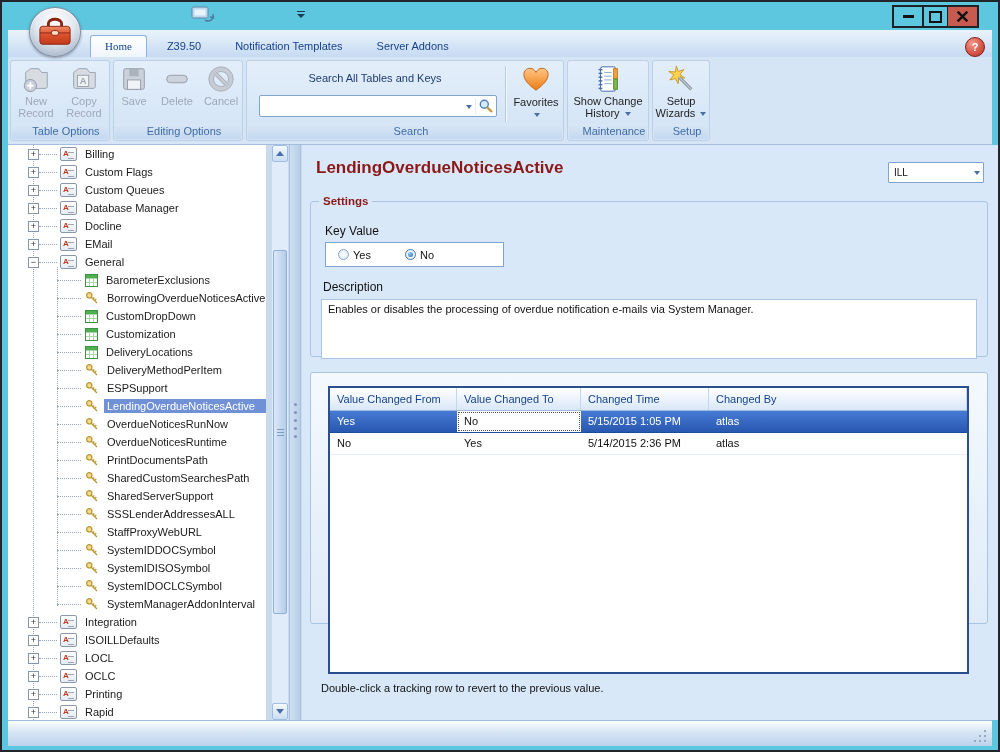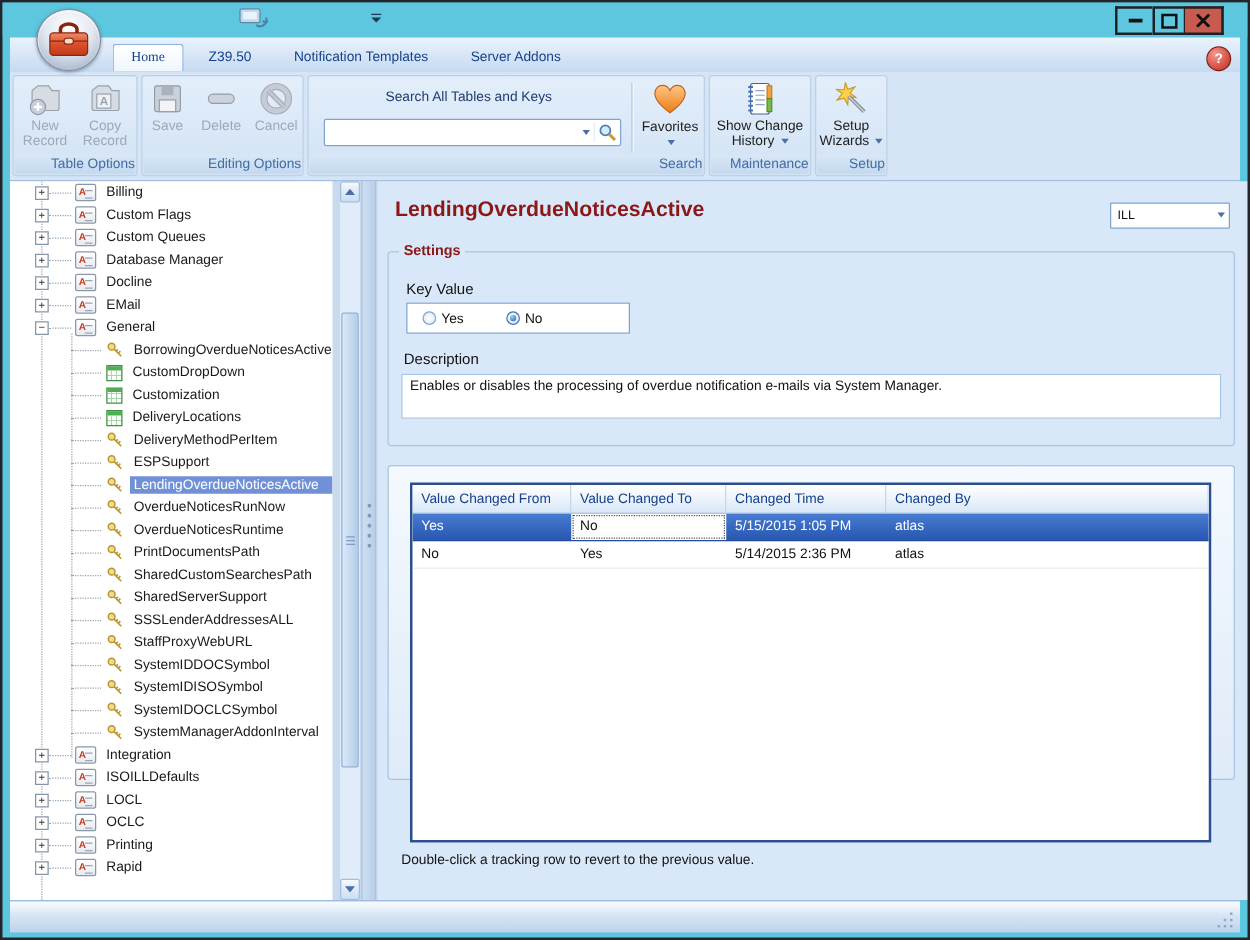--- a/index.html
+++ b/index.html
@@ -31,21 +31,21 @@
   .tabrow{position:absolute;left:6px;right:6px;top:28px;height:27px;background:linear-gradient(#EAF3FC,#C6DAF2);display:flex;align-items:flex-end;padding-left:82px;box-sizing:border-box;}
   .tab{height:21px;line-height:21px;padding:0 14px;font-size:11px;color:#15428B;margin-right:6px;border-radius:3px 3px 0 0;}
   .tab.active{background:linear-gradient(#FFFFFF,#EFF6FC);border:1px solid #8DB2E0;border-bottom:none;font-family:Liberation Serif, serif;}
   .helpbtn{position:absolute;right:13px;top:35px;width:18px;height:18px;border-radius:50%;z-index:5;
        background:radial-gradient(circle at 35% 30%,#F29C8F,#D9584A 55%,#B23527);border:1px solid #7E1F14;
        color:#fff;font-size:11px;font-weight:bold;text-align:center;line-height:18px;}
 
   
   .ribbon{position:absolute;left:6px;right:6px;top:55px;height:88px;background:#D6E5F6;border-bottom:1px solid #A3BEDE;box-sizing:border-box;padding:3px 0 0 2px;display:flex;align-items:flex-start;}
   .rgroup{position:relative;height:81px;border:1px solid #BCD0E8;border-radius:3px;background:linear-gradient(#E3EEFA,#D2E3F5);margin-right:3px;flex:0 0 auto;box-sizing:border-box;}
-  .rg-label{position:absolute;left:1px;right:1px;bottom:1px;height:15px;font-size:11px;line-height:15px;text-align:right;color:#3F6DA5;background:linear-gradient(#D9E7F6,#C4D8EF);border-radius:0 0 2px 2px;padding-left:12px;}
+  .rg-label{position:absolute;left:1px;right:1px;bottom:1px;height:15px;font-size:11px;line-height:15px;text-align:center;color:#3F6DA5;background:linear-gradient(#D9E7F6,#C4D8EF);border-radius:0 0 2px 2px;padding-left:12px;}
   .g-table{width:100px}.g-edit{width:130px}.g-maint{width:82px}.g-search{width:318px}.g-setup{width:58px}
   .btnrow{display:flex;justify-content:center;gap:2px;padding-top:2px;}
   .bigbtn{width:46px;text-align:center;font-size:11px;line-height:12px;color:#1E1E1E;padding-top:1px;}
   .bigbtn.disabled{color:#9FA8B8;}
   .bigbtn .bicon{display:block;margin:0 auto 1px;height:30px;}
   .g-maint .bigbtn{width:78px;}
   .g-setup .bigbtn{width:54px;}
   .dda{display:inline-block;width:0;height:0;border-left:3px solid transparent;border-right:3px solid transparent;border-top:4px solid #4A6FA5;vertical-align:middle;margin-left:2px;}
   .search-caption{position:absolute;top:11px;left:4px;width:248px;text-align:center;font-size:11px;color:#1E3C6E;}
   .search-combo{position:absolute;top:34px;left:12px;width:238px;height:22px;background:#fff;border:1px solid #7FA5CF;border-radius:2px;box-sizing:border-box;display:flex;align-items:center;}
@@ -101,21 +101,21 @@
   fieldset.settings{position:absolute;left:8px;right:10px;top:50px;height:160px;margin:0;padding:0;border:1px solid #AAC5E4;border-radius:3px;}
   fieldset.settings legend{margin-left:8px;padding:0 4px;font-size:11.5px;font-weight:bold;color:var(--maroon);}
   .kvlabel{position:absolute;left:14px;top:17px;font-size:12px;color:#111;}
   .radiobox{position:absolute;left:14px;top:35px;width:179px;height:25px;background:#fff;border:1px solid #7FA5CF;box-sizing:border-box;display:flex;align-items:center;}
   .radio{display:flex;align-items:center;gap:4px;font-size:11px;color:#111;margin-left:12px;}
   .radio + .radio{margin-left:34px;}
   .rdot{width:11px;height:11px;border-radius:50%;border:1px solid #7FA5CF;background:radial-gradient(#fff,#DCE6F0);box-sizing:border-box;position:relative;}
   .radio.sel .rdot{border-color:#3C7AB8;}
   .radio.sel .rdot::after{content:"";position:absolute;left:2px;top:2px;right:2px;bottom:2px;border-radius:50%;background:radial-gradient(circle at 35% 30%,#9AD2F5,#1E62B0);}
   .desclabel{position:absolute;left:12px;top:73px;font-size:12px;color:#111;}
-  .descbox{position:absolute;left:10px;right:10px;top:92px;height:36px;background:#fff;border:1px solid #AAC5E4;box-sizing:border-box;font-size:11px;color:#111;padding:3px 6px;}
+  .descbox{position:absolute;left:10px;right:10px;top:92px;height:60px;background:#fff;border:1px solid #AAC5E4;box-sizing:border-box;font-size:11px;color:#111;padding:3px 6px;}
   .history{position:absolute;left:8px;right:10px;top:227px;height:252px;background:linear-gradient(#F4F9FE,#DFEBF8);border:1px solid #AAC5E4;border-radius:3px;box-sizing:border-box;}
   .grid{position:absolute;left:17px;top:13px;width:641px;height:288px;border:2px solid #2B4F8E;background:#fff;box-sizing:border-box;display:flex;flex-direction:column;overflow:hidden;}
   .ghead{display:flex;height:22px;flex:0 0 auto;background:linear-gradient(#FFFFFF,#D9E7F8);border-bottom:1px solid #9DBCE0;}
   .ghc{box-sizing:border-box;border-right:1px solid #C3D6EC;padding:5px 0 0 7px;font-size:11px;color:#15428B;overflow:hidden;}
   .grow{display:flex;height:21px;flex:0 0 auto;border-bottom:1px solid #E7EDF5;}
   .gc{box-sizing:border-box;padding:4px 0 0 7px;font-size:11px;color:#111;overflow:hidden;}
   .grow.sel{background:linear-gradient(#477BD2,var(--gridsel));border-bottom:1px solid #1E4A9C;}
   .grow.sel .gc{color:#fff;}
   .grow.sel .gc.focus{background:#fff;color:#111;outline:1px dotted #555;outline-offset:-2px;}
   .c0{width:127px}.c1{width:124px}.c2{width:128px}.c3{flex:1}
@@ -405,20 +405,27 @@
               <span class="cat">
                 <i>A</i>
                 <u></u>
               </span>
             </span>
             <span class="tlabel">General</span>
           </div>
           <div class="trow lv2">
             <span class="stub"></span>
             <span class="ticon">
+              <span class="tbl"></span>
+            </span>
+            <span class="tlabel">BarometerExclusions</span>
+          </div>
+          <div class="trow lv2">
+            <span class="stub"></span>
+            <span class="ticon">
               <svg width="14" height="14" viewBox="0 0 14 14">
                 <circle cx="4.3" cy="4.3" r="2.7" fill="#F2DA8C" stroke="#B9952E" stroke-width="1.2"></circle>
                 <path d="M6.3 6.3 L12 12 M9.6 9.6 l1.7 -1.7 M7.9 7.9 l1.4 -1.4" fill="none" stroke="#B9952E" stroke-width="1.3"></path>
               </svg>
             </span>
             <span class="tlabel">BorrowingOverdueNoticesActive</span>
           </div>
           <div class="trow lv2">
             <span class="stub"></span>
             <span class="ticon">

